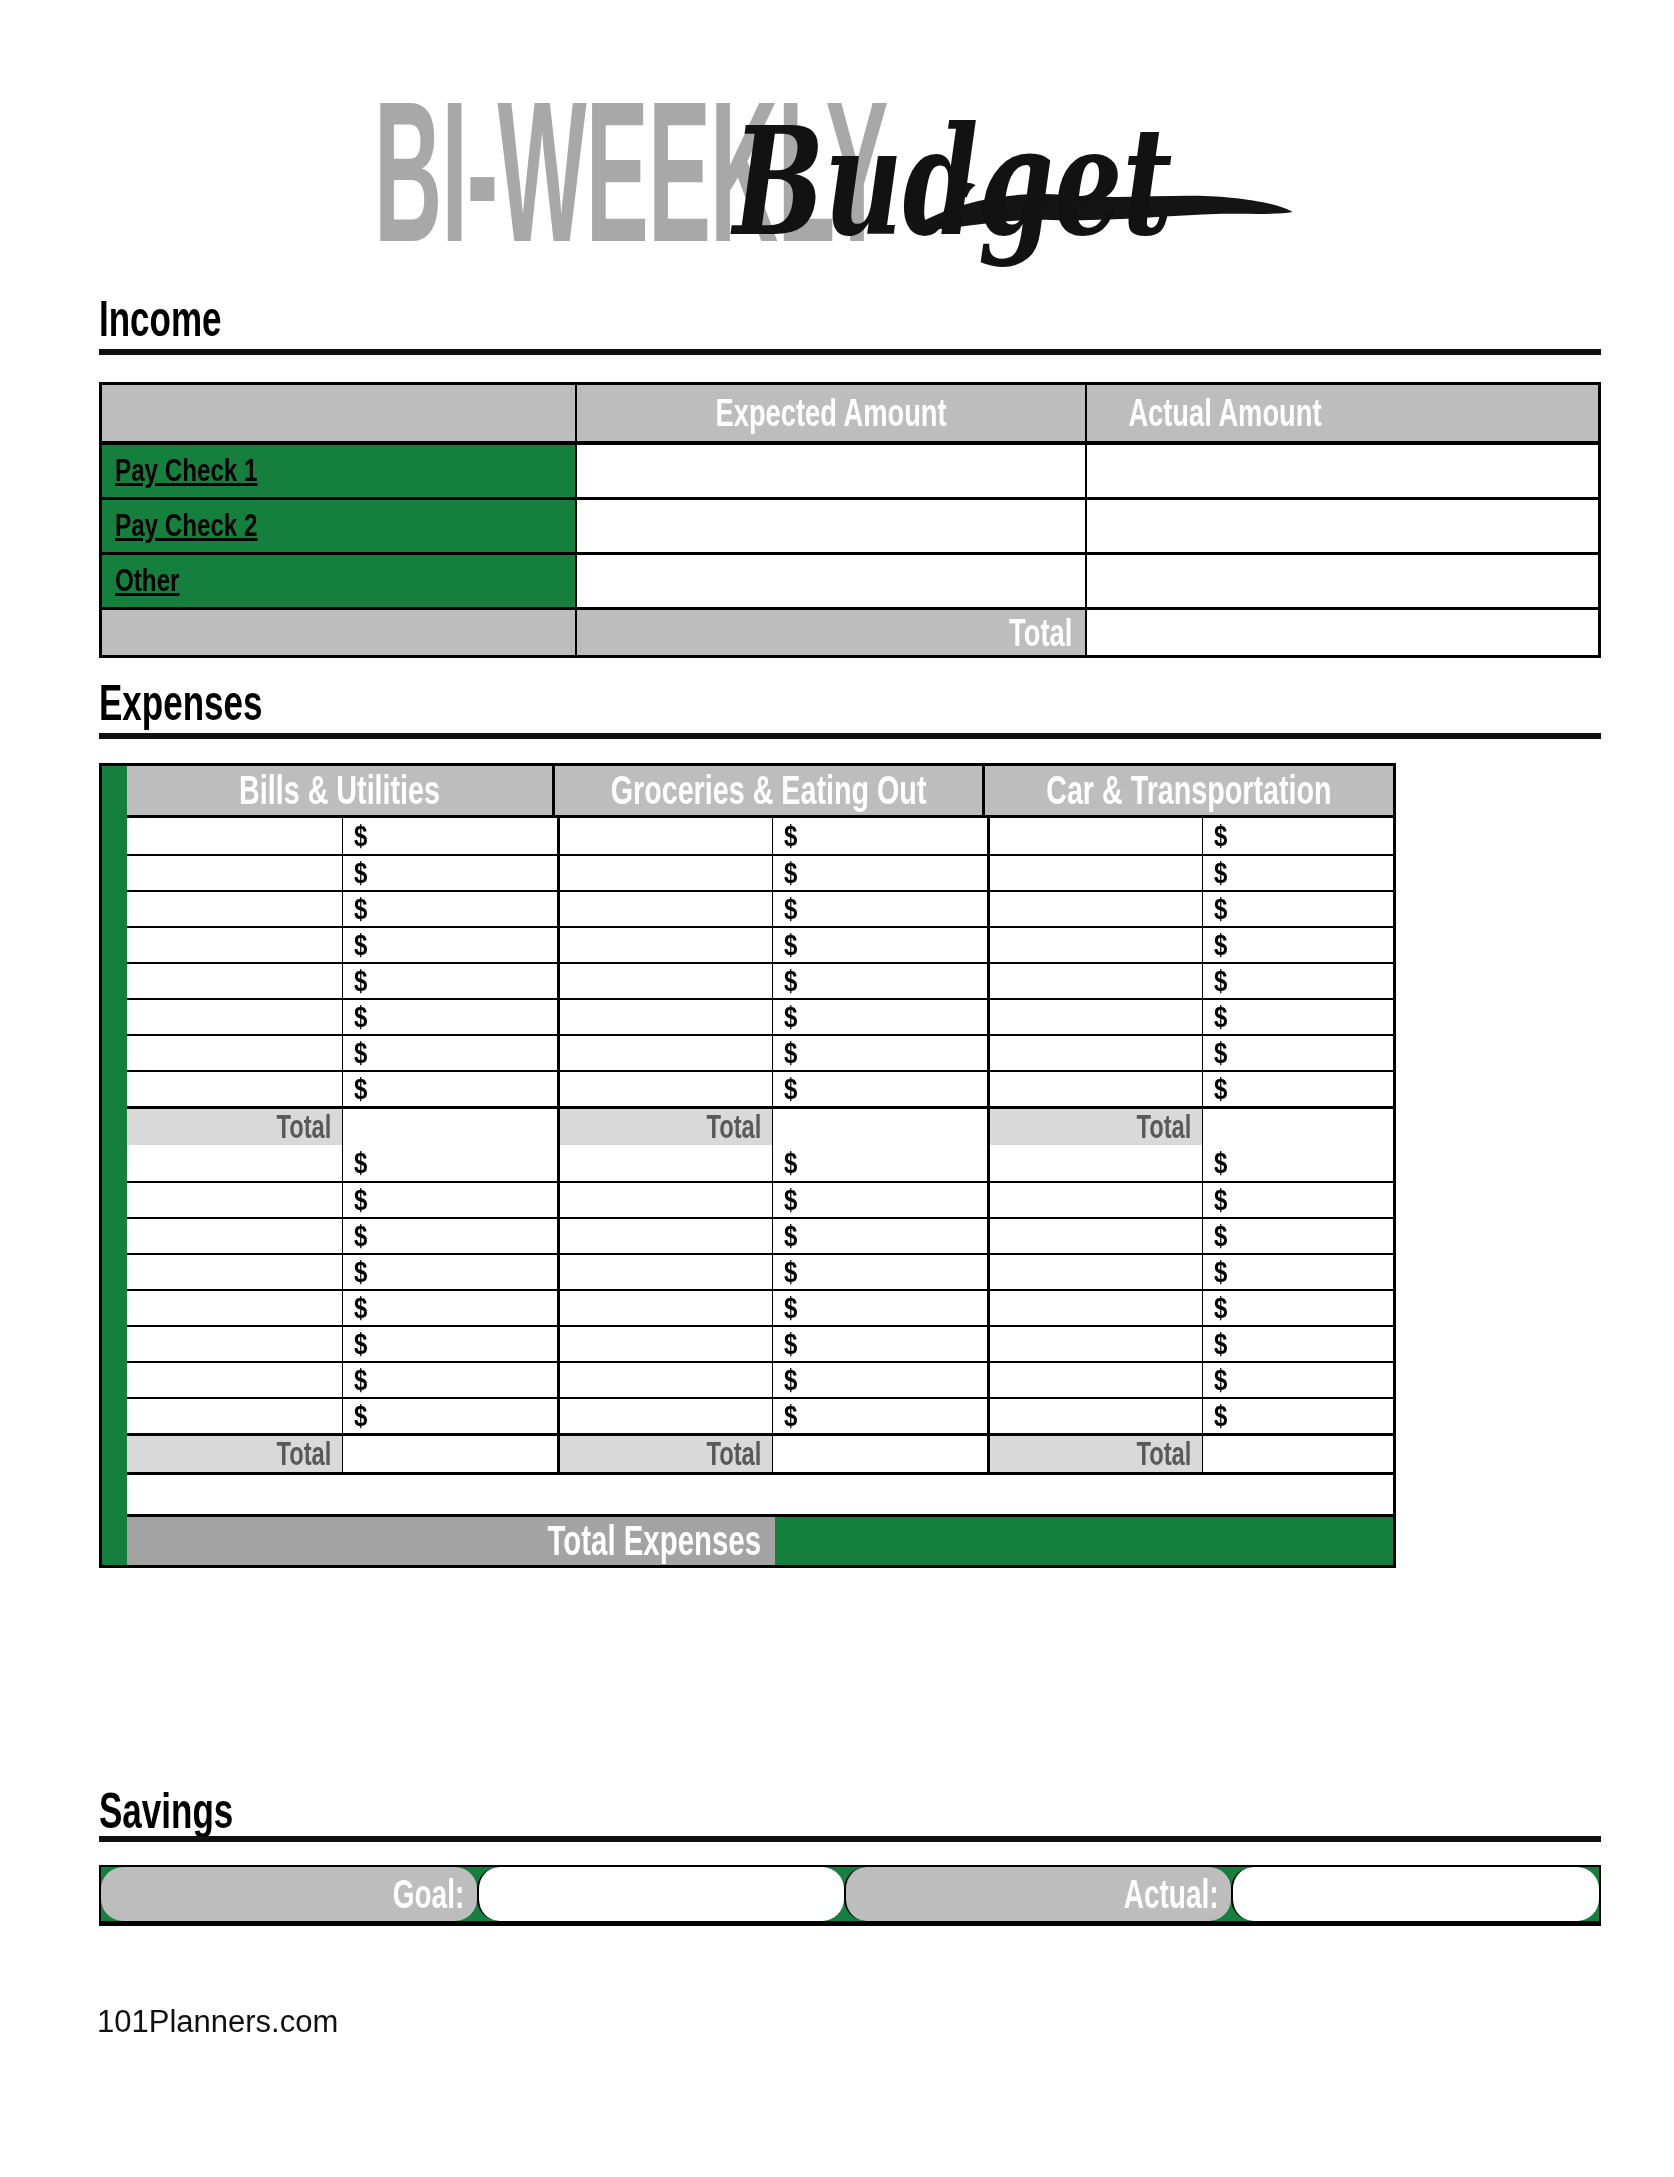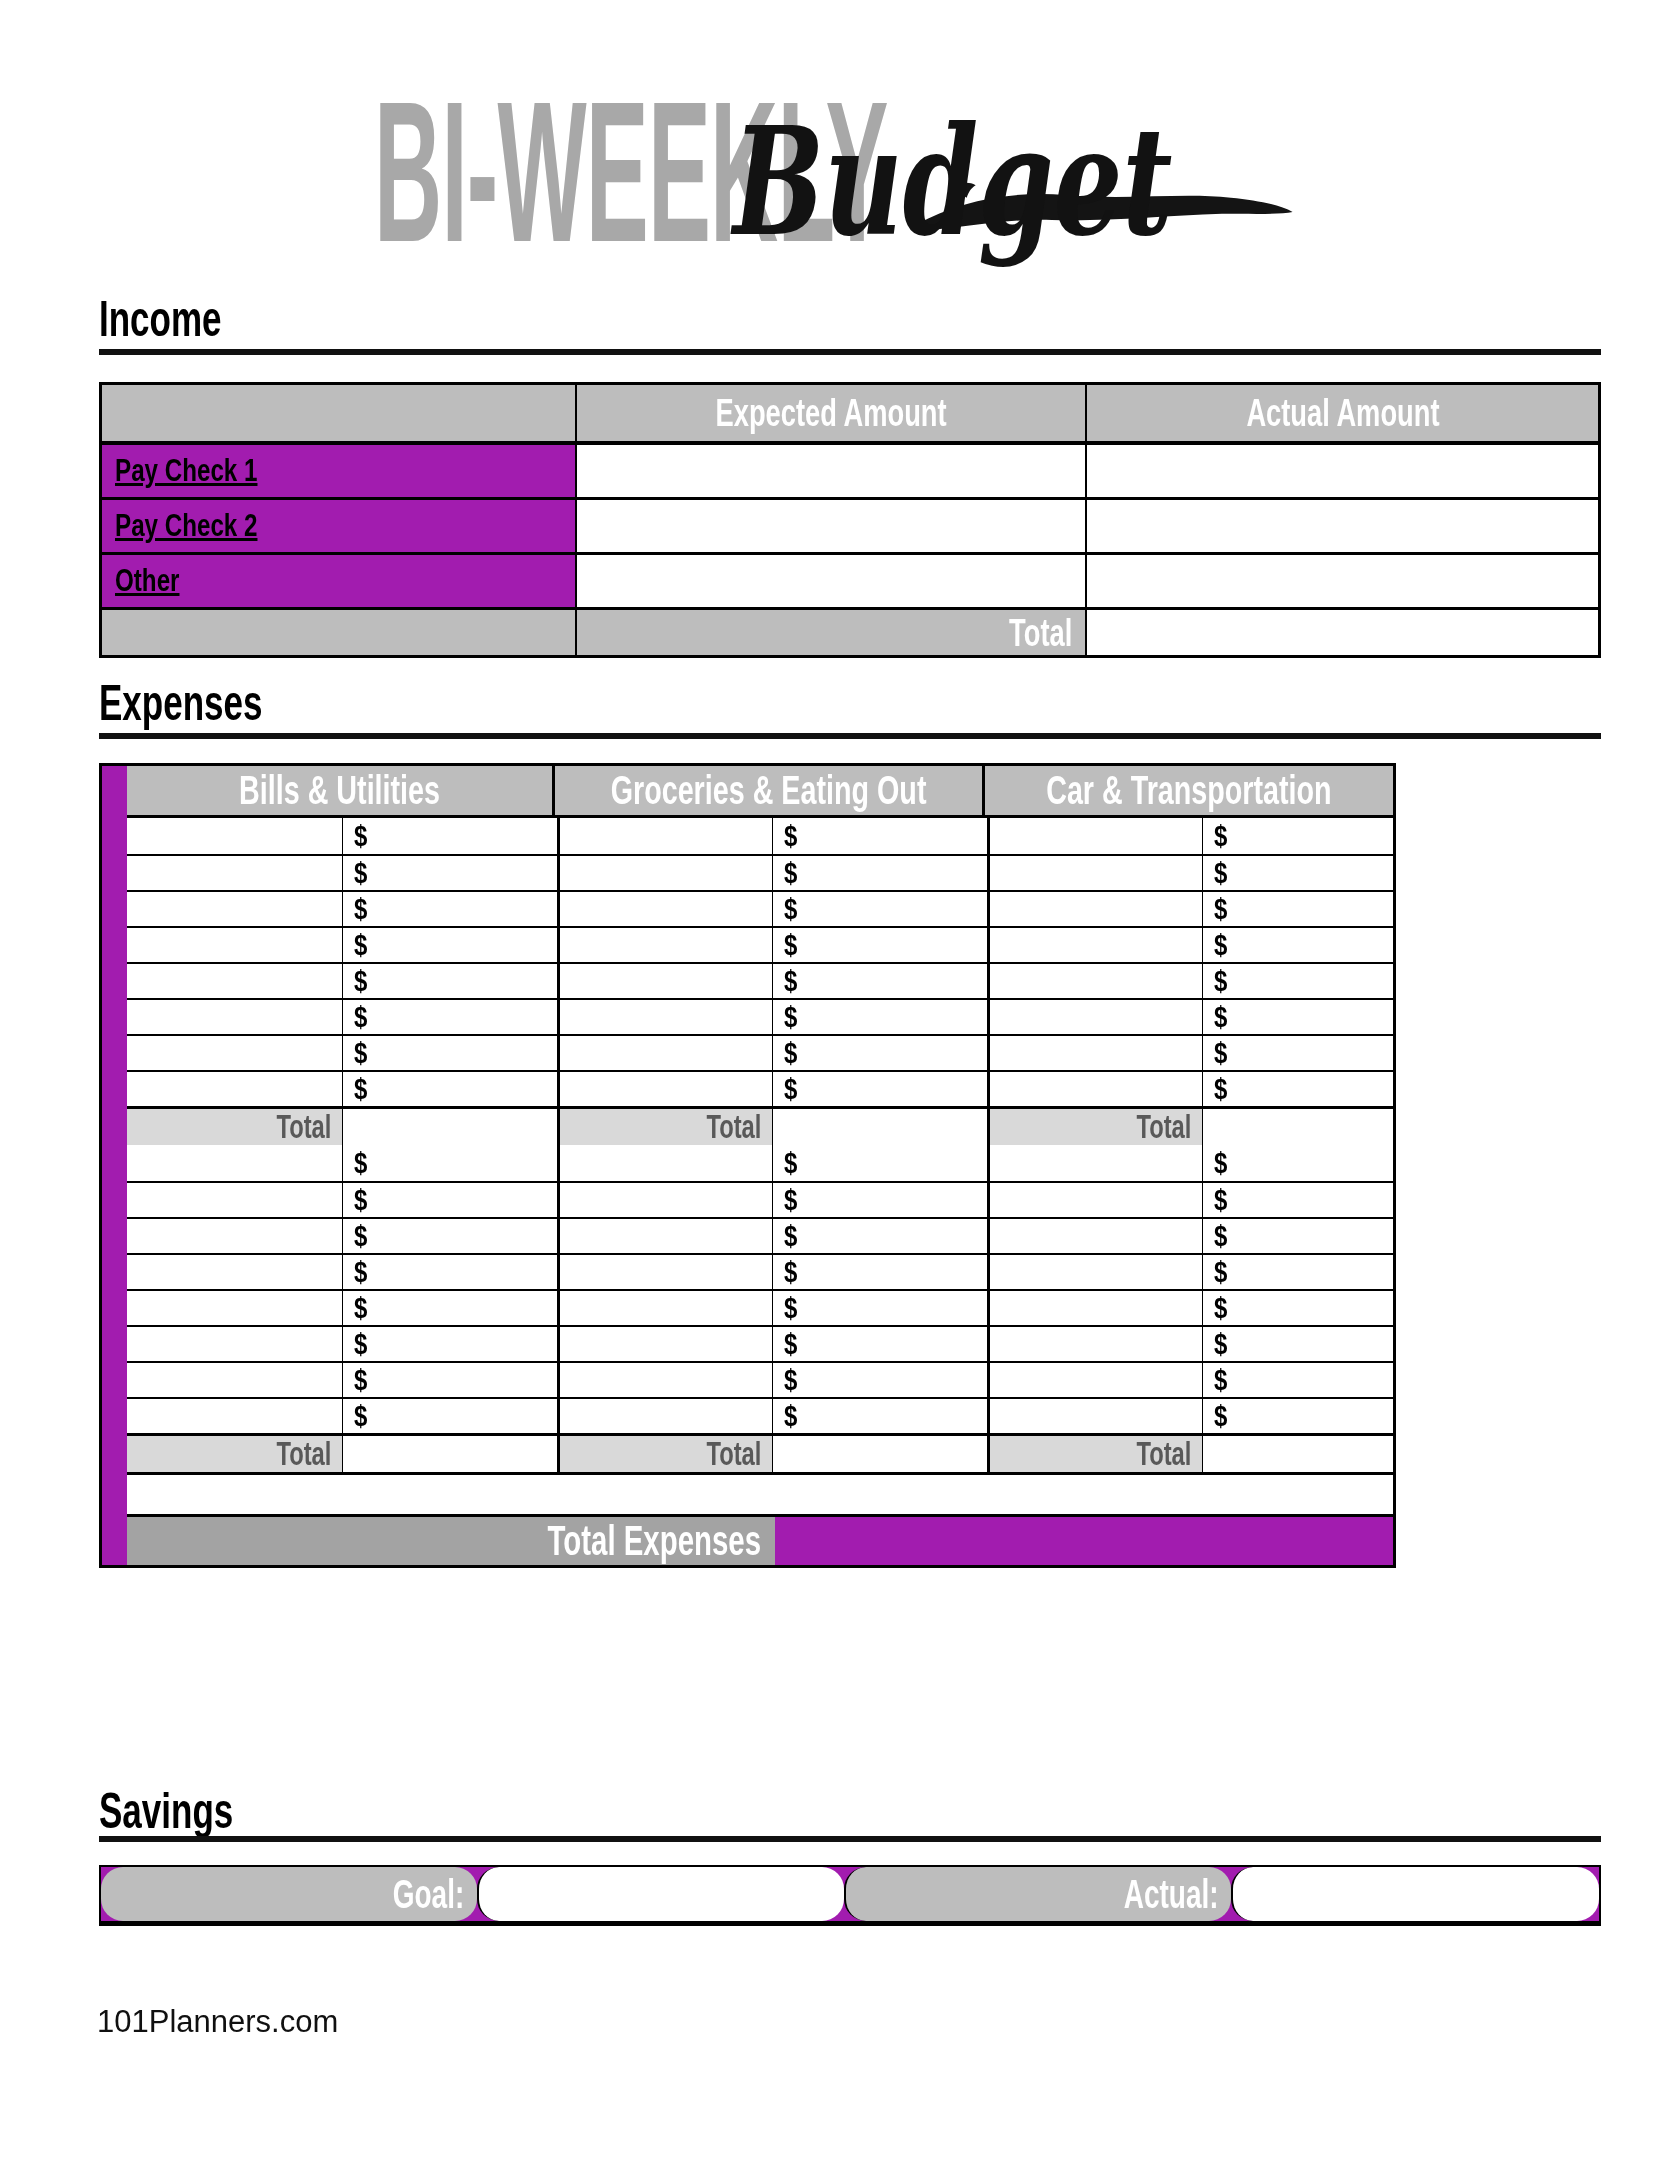--- a/index.html
+++ b/index.html
@@ -23,38 +23,38 @@
     font-family:"DejaVu Serif",serif;font-style:italic;font-weight:bold;
     color:#121212;--sx:0.72;z-index:2;
   }
   .title-swash{position:absolute;left:913px;top:176px;z-index:1;}
 
   
   .sec-head{position:absolute;font-size:50px;font-weight:bold;line-height:1;color:#000;--sx:0.70;}
   .rule{position:absolute;left:99px;width:1502px;height:6.3px;background:#111;}
 
   
-  .tbl{position:absolute;left:99px;border:3.6px solid #000;box-sizing:border-box;background:#a21caf;}
+  .tbl{position:absolute;left:99px;border:3.6px solid #000;box-sizing:border-box;background:#15803d;}
   .row{display:flex;align-items:center;box-sizing:border-box;}
   .gray{background:var(--header-gray,#bdbdbd);}
   .lgray{background:var(--light-gray,#d9d9d9);}
   .dgray{background:var(--dark-gray,#a3a3a3);}
   .htext{color:#fff;font-weight:bold;font-size:39px;--sx:0.70;}
   .fill{background:#fff;}
 
   
   .income{top:382px;width:1502px;}
   .income .row + .row{border-top:3.6px solid #000;}
   .irow-h{height:57px;border-bottom:1.8px solid #000;}
   .irow-d{height:55px;text-decoration:underline;}
   .irow-t{height:48px;}
   .ic{height:100%;display:flex;align-items:center;box-sizing:border-box;}
   .ic.c1{width:473px;padding-left:12.5px;}
   .ic.c2{width:510px;border-left:2.7px solid #000;justify-content:center;}
-  .ic.c3{flex:1;border-left:2.7px solid #000;justify-content:center;}
+  .ic.c3{flex:1;border-left:2.7px solid #000;justify-content:flex-start;}
   .ic.right{justify-content:flex-end;padding-right:12.5px;}
   .ltext{font-weight:bold;font-size:31px;--sx:0.78;}
   .itotal-text{color:#fff;font-weight:bold;font-size:39px;--sx:0.70;}
 
   
   .expenses{top:763px;width:1297px;padding-left:25px;}
   .xhead{height:52px;display:flex;align-items:center;box-sizing:border-box;border-bottom:3.6px solid #000;}
   .xhead .xc{height:100%;display:flex;align-items:center;justify-content:center;box-sizing:border-box;}
   .xc.w1{width:430px;}
   .xc.w2{width:430px;border-left:3.6px solid #000;}

